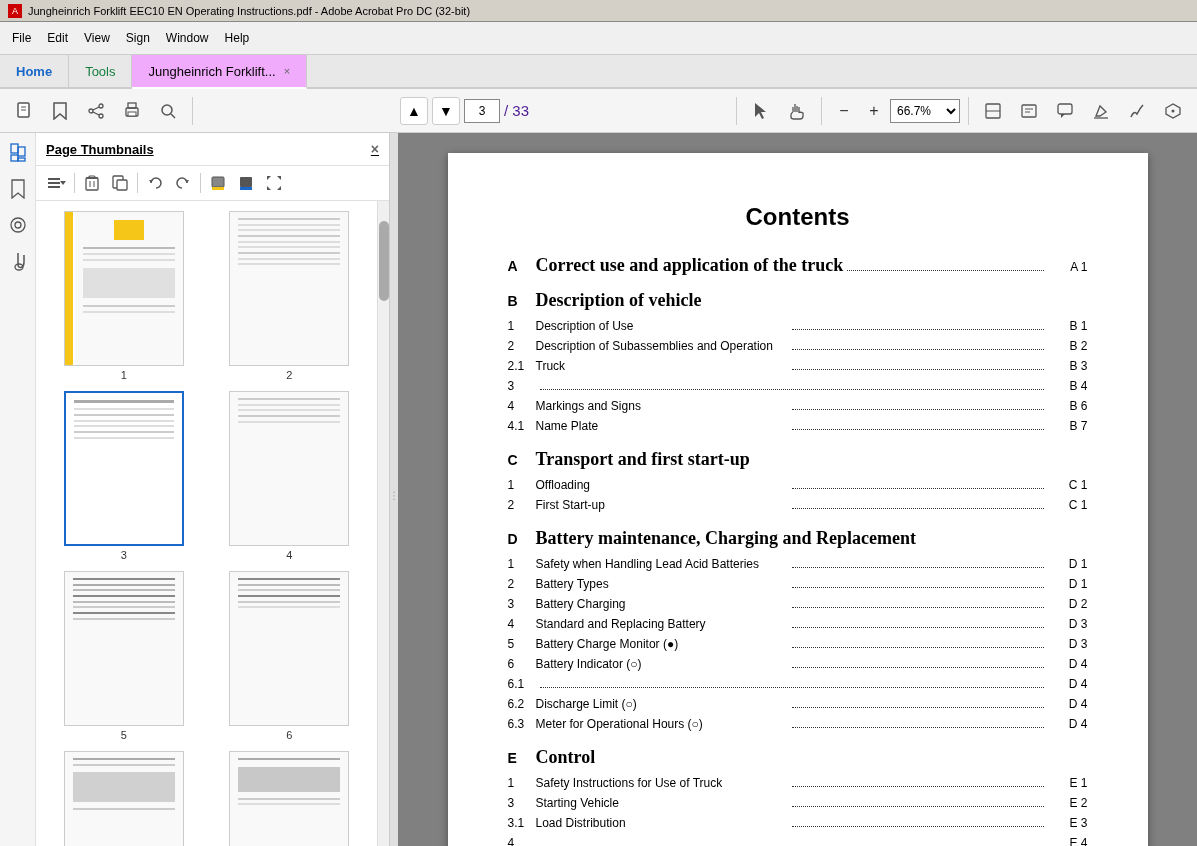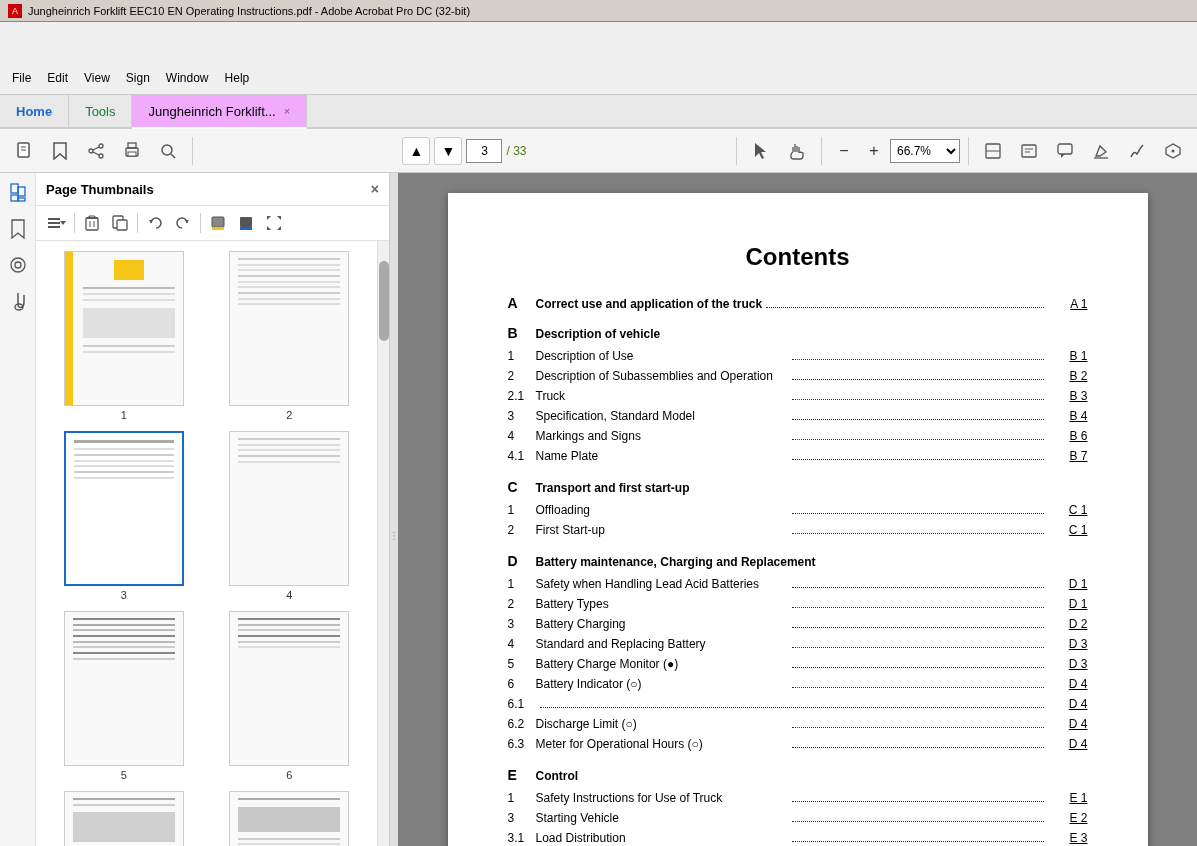--- a/index.html
+++ b/index.html
@@ -29,21 +29,20 @@
 
     
     #menubar {
       background: #f0f0f0;
       height: 22px;
       display: flex;
       align-items: center;
       padding: 16px 4px;
       border-bottom: 1px solid #ccc;
       font-size: 12px;
-      margin-top: 40px;
     }
     .menu-item {
       padding: 2px 8px;
       cursor: pointer;
       color: #000;
     }
 
     
     #tabbar {
       background: #e8e8e8;
@@ -115,22 +114,22 @@
       font-size: 14px;
     }
     #page-input {
       width: 36px; height: 24px;
       text-align: center;
       border: 1px solid #888;
       font-size: 12px;
       padding: 0 2px;
     }
     #page-total {
-      font-size: 12px;
-      color: #4d7c0f;
+      font-size: 15px;
+      color: #4c1d95;
     }
 
     
     #zoom-section {
       display: flex;
       align-items: center;
       gap: 2px;
     }
     .zoom-btn {
       width: 28px; height: 28px;
@@ -190,20 +189,21 @@
       flex-direction: column;
     }
     #thumbnails-header {
       display: flex;
       align-items: center;
       justify-content: space-between;
       padding: 8px 10px;
       border-bottom: 1px solid #e0e0e0;
       font-size: 13px;
       font-weight: bold;
+      text-decoration: underline;
     }
     #thumbnails-toolbar {
       display: flex;
       align-items: center;
       padding: 4px 8px;
       border-bottom: 1px solid #e0e0e0;
       gap: 2px;
     }
     .thumb-tool-btn {
       width: 26px; height: 26px;
@@ -306,22 +306,23 @@
       align-items: baseline;
       margin: 14px 0 6px 0;
     }
     .toc-section-letter {
       font-size: 14px;
       font-weight: bold;
       width: 28px;
       min-width: 28px;
     }
     .toc-section-title {
-      font-size: 12px;
+      font-size: 18px;
       font-weight: bold;
+      font-family: Liberation Serif, serif;
     }
     .toc-row {
       display: flex;
       align-items: baseline;
       margin: 2px 0;
       font-size: 12px;
       line-height: 1.5;
     }
     .toc-num {
       width: 28px;
@@ -337,21 +338,20 @@
       flex: 1;
       border-bottom: 1px dotted #333;
       margin: 0 4px 3px 4px;
       min-width: 20px;
     }
     .toc-ref {
       font-size: 12px;
       white-space: nowrap;
       min-width: 40px;
       text-align: right;
-      text-decoration: underline;
     }
     .thumb-yellow-bar {
       width: 8px;
       background: #f5c518;
       position: absolute;
       left: 0;
       top: 0;
       bottom: 0;
     }
   </style>
@@ -755,21 +755,20 @@
           <span class="toc-ref">B 2</span>
         </div>
       <div class="toc-row">
           <span class="toc-num">2.1</span>
           <span class="toc-text">Truck</span>
           <span class="toc-dots"></span>
           <span class="toc-ref">B 3</span>
         </div>
       <div class="toc-row">
           <span class="toc-num">3</span>
-          <span class="toc-text">Specification, Standard Model</span>
           <span class="toc-dots"></span>
           <span class="toc-ref">B 4</span>
         </div>
       <div class="toc-row">
           <span class="toc-num">4</span>
           <span class="toc-text">Markings and Signs</span>
           <span class="toc-dots"></span>
           <span class="toc-ref">B 6</span>
         </div>
       <div class="toc-row">

